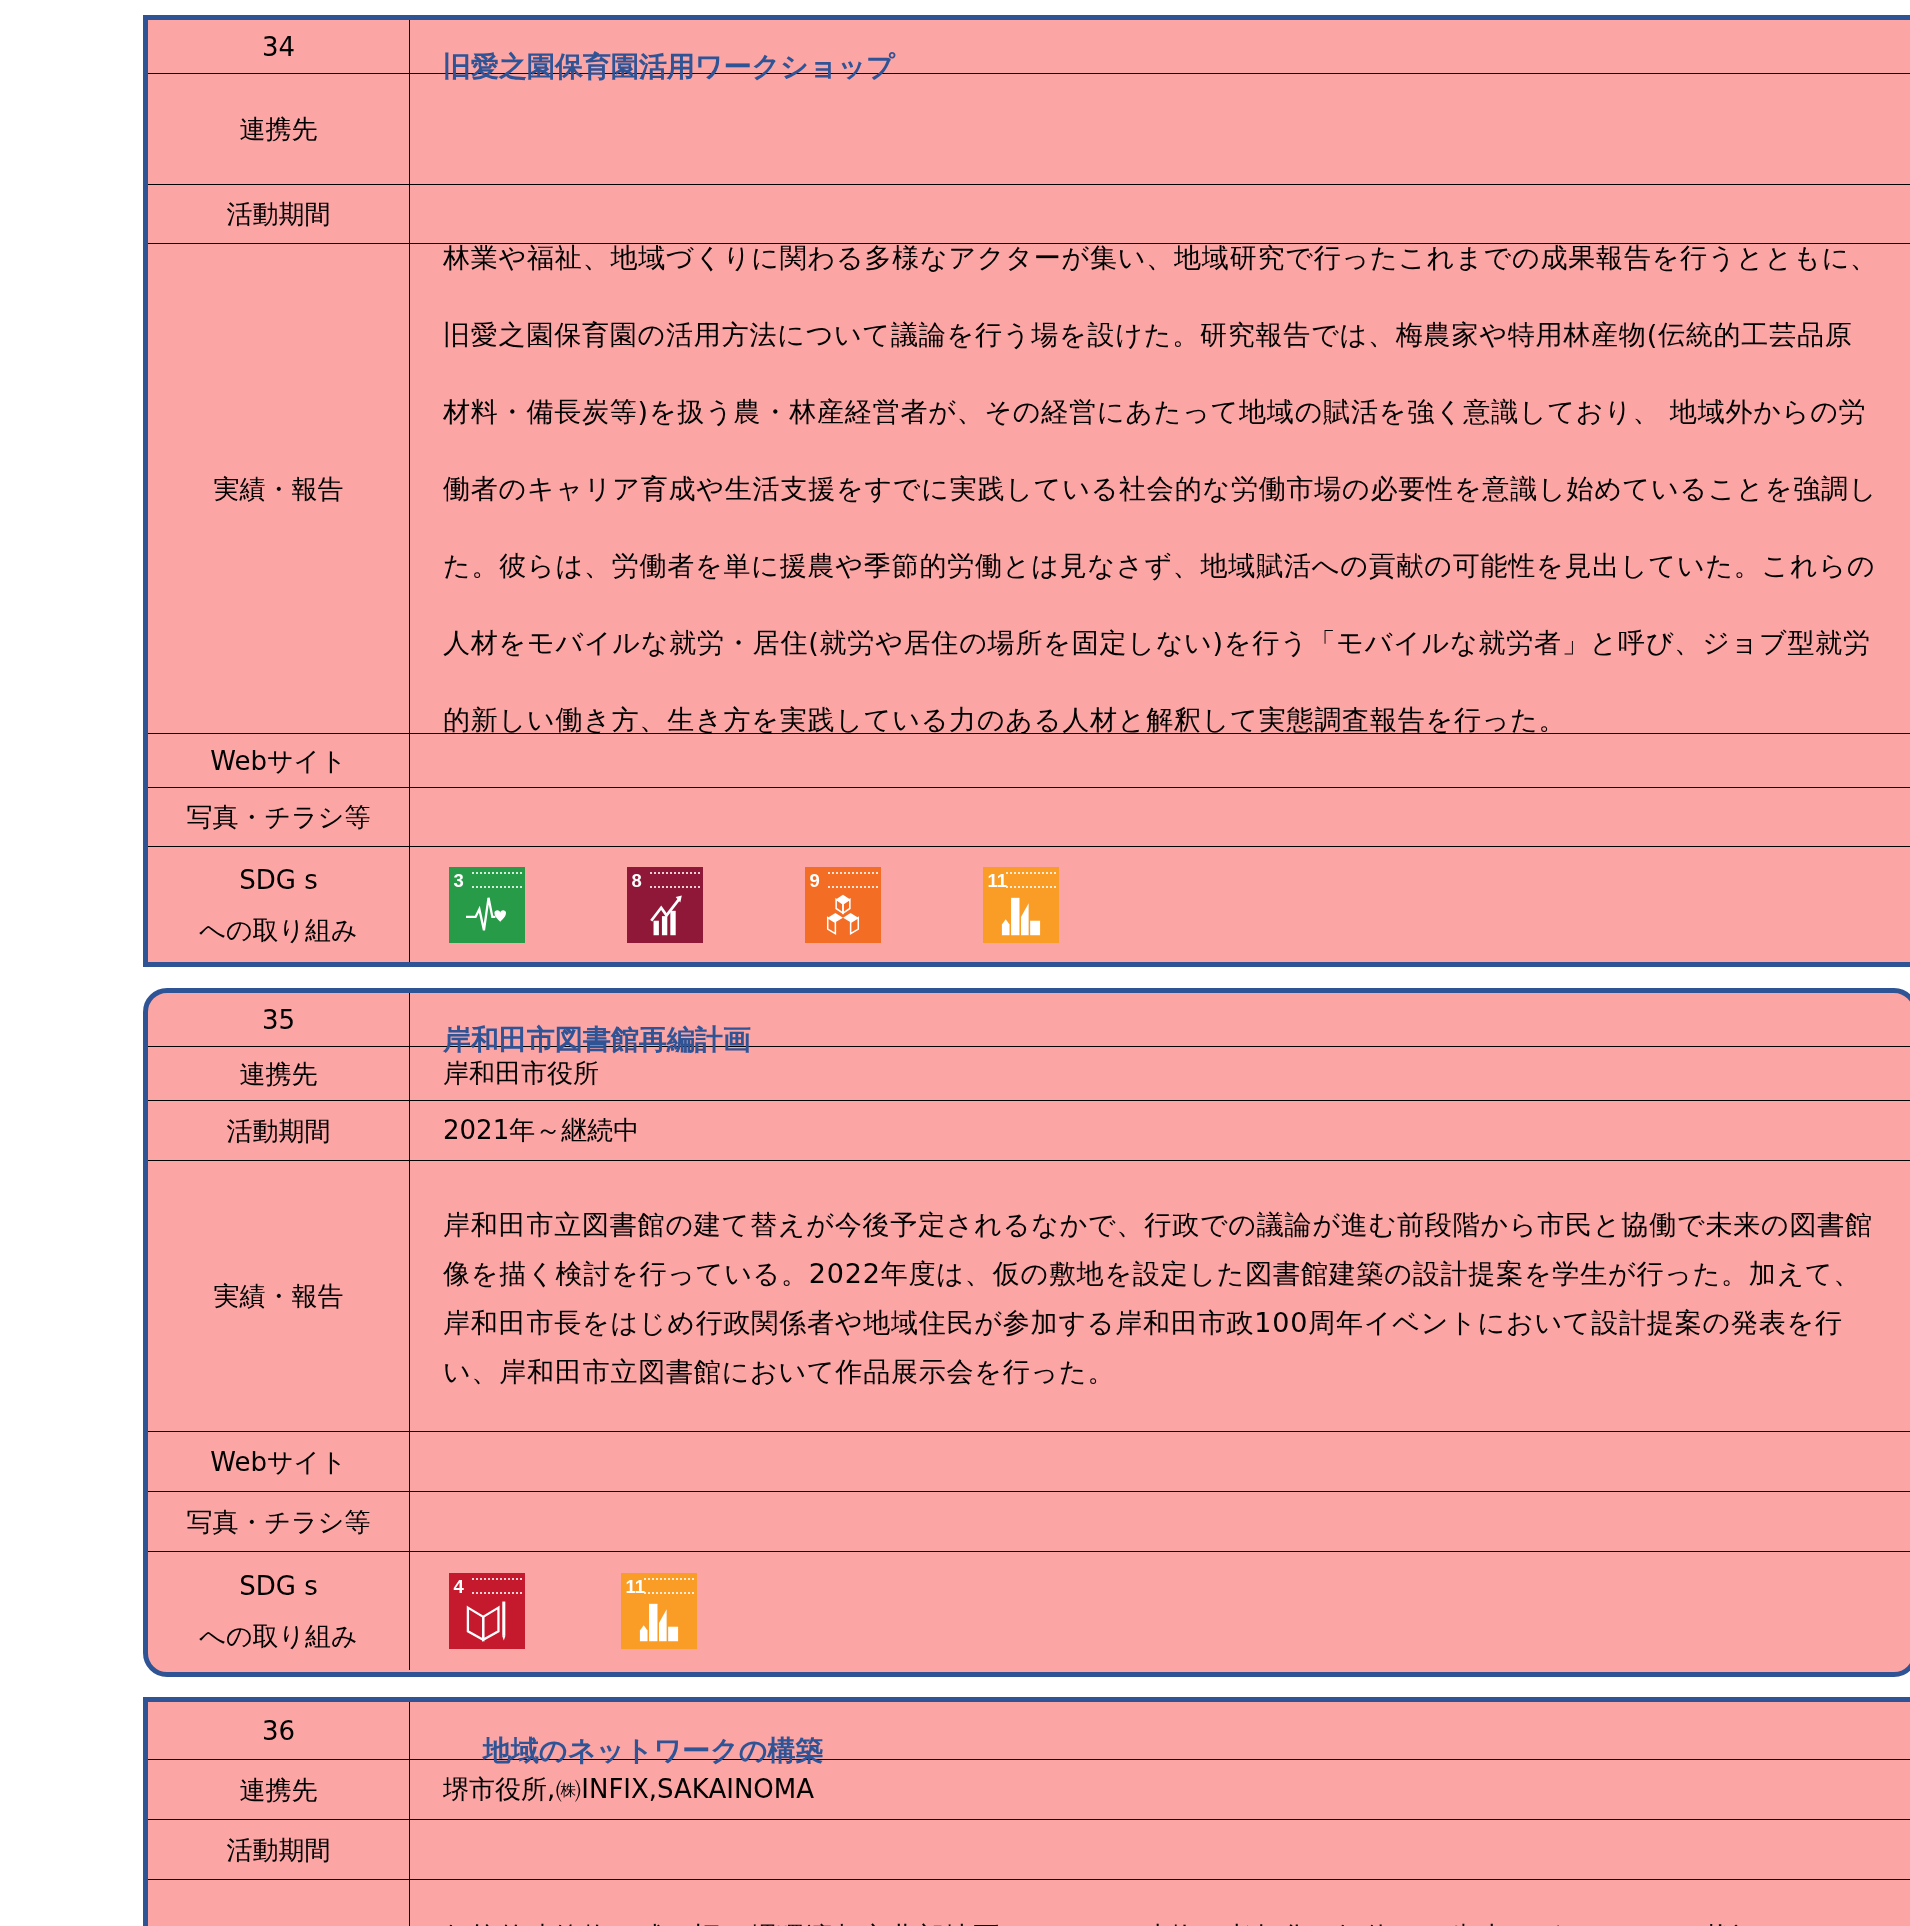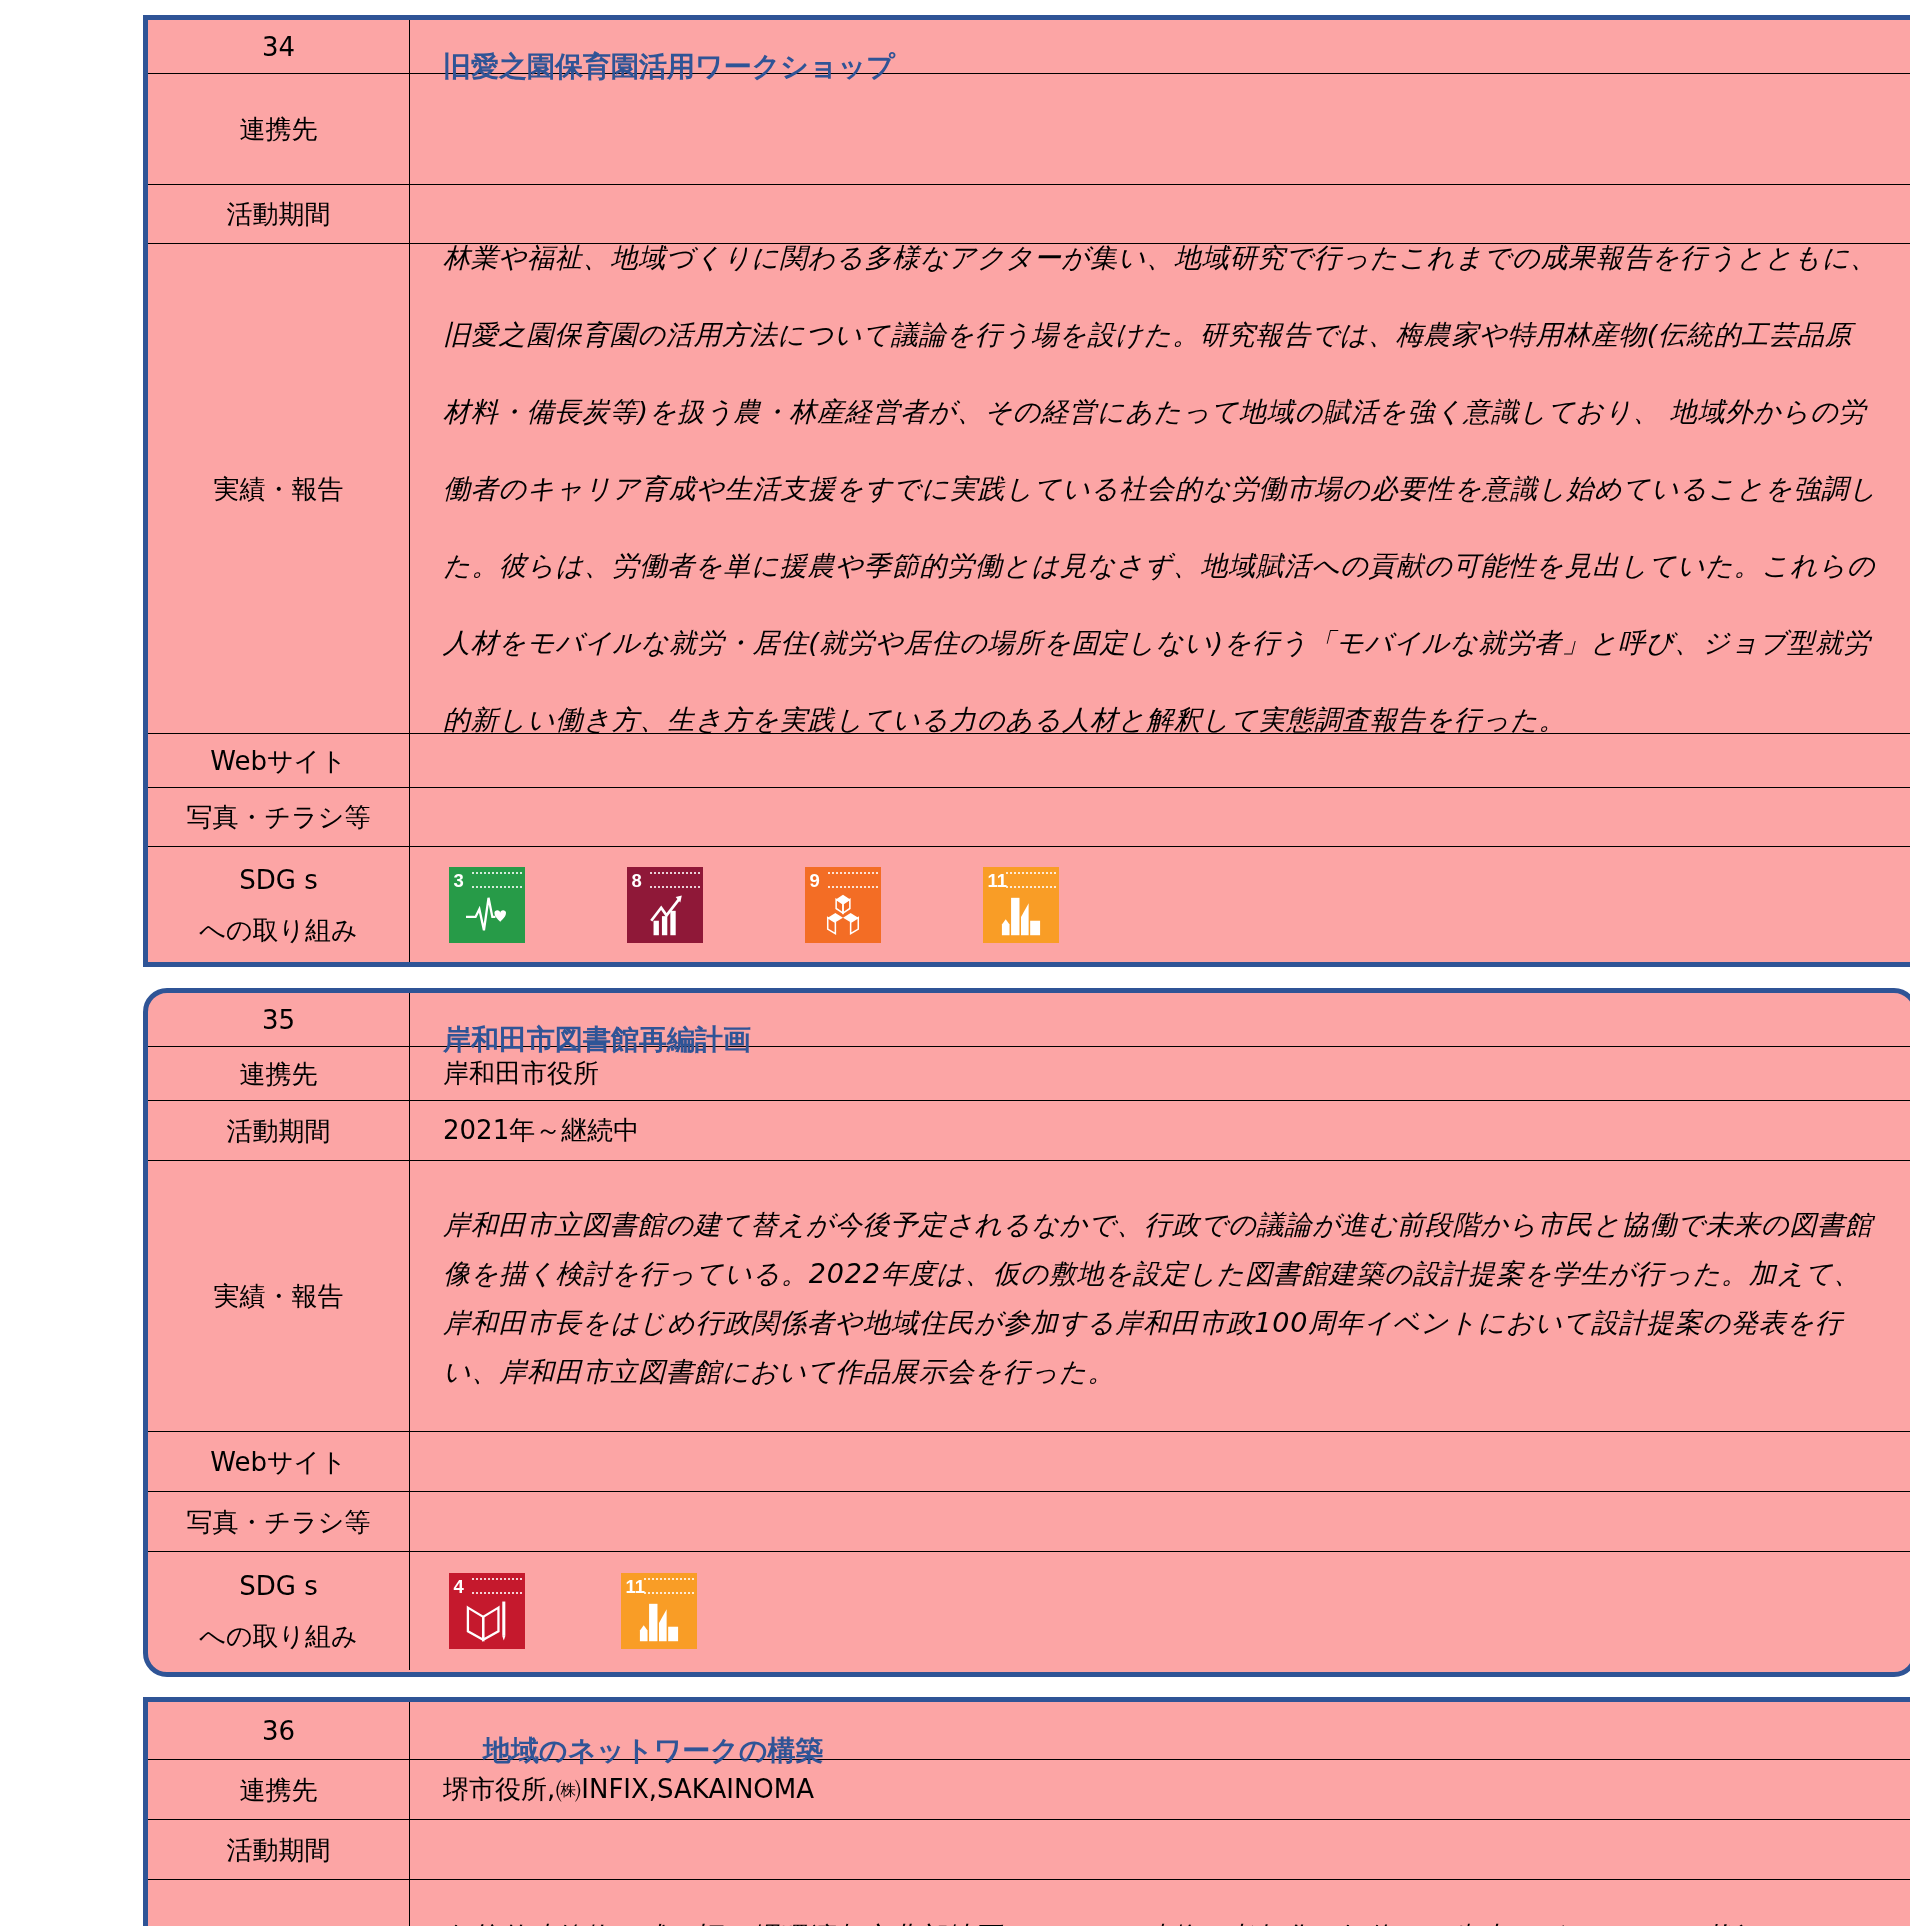--- a/index.html
+++ b/index.html
@@ -10,21 +10,21 @@
   .row { display:flex; border-top:1.5px solid #000; box-sizing:border-box; }
   .row:first-child { border-top:none; }
   .lbl { width:262px; flex:0 0 262px; border-right:1.2px solid #000; display:flex;
          align-items:center; justify-content:center; text-align:center;
          font-size:26px; line-height:50px; box-sizing:border-box; }
   .val { flex:1; padding:0 33px; display:flex; align-items:center; font-size:26px;
          box-sizing:border-box; }
   .title { color:#2F5496; font-weight:bold; font-size:28px;margin-top:40px; }
   .val.multi { display:block; padding-top:9.2px; line-height:55px; }
   .val.report { display:flex; align-items:center; }
-  .report-text { line-height:77px; font-size:27px; letter-spacing:0.8px;font-style:italic; }
+  .report-text { line-height:77px; font-size:27px; letter-spacing:0.8px; }
   .sdg-wrap { display:flex; align-items:center; gap:0; padding-left:39px; }
   .sdg { width:76px; height:76px; position:relative; margin-right:102px; box-sizing:border-box; }
   .sdg .num { position:absolute; left:4.6px; top:3.1px; color:#fff; font-weight:bold; font-size:18.5px; font-family:"Liberation Sans",sans-serif; }
   .sdg .cap { position:absolute; left:23px; top:5.4px; right:3.1px; height:11.6px;
               border-top:2.3px dotted rgba(255,255,255,.8); border-bottom:2.3px dotted rgba(255,255,255,.8); }
   .sdg svg { position:absolute; left:14.6px; top:27px; width:46px; height:42px; }
   .lbl2 { line-height:50px; }
 </style>
 </head>
 <body>

